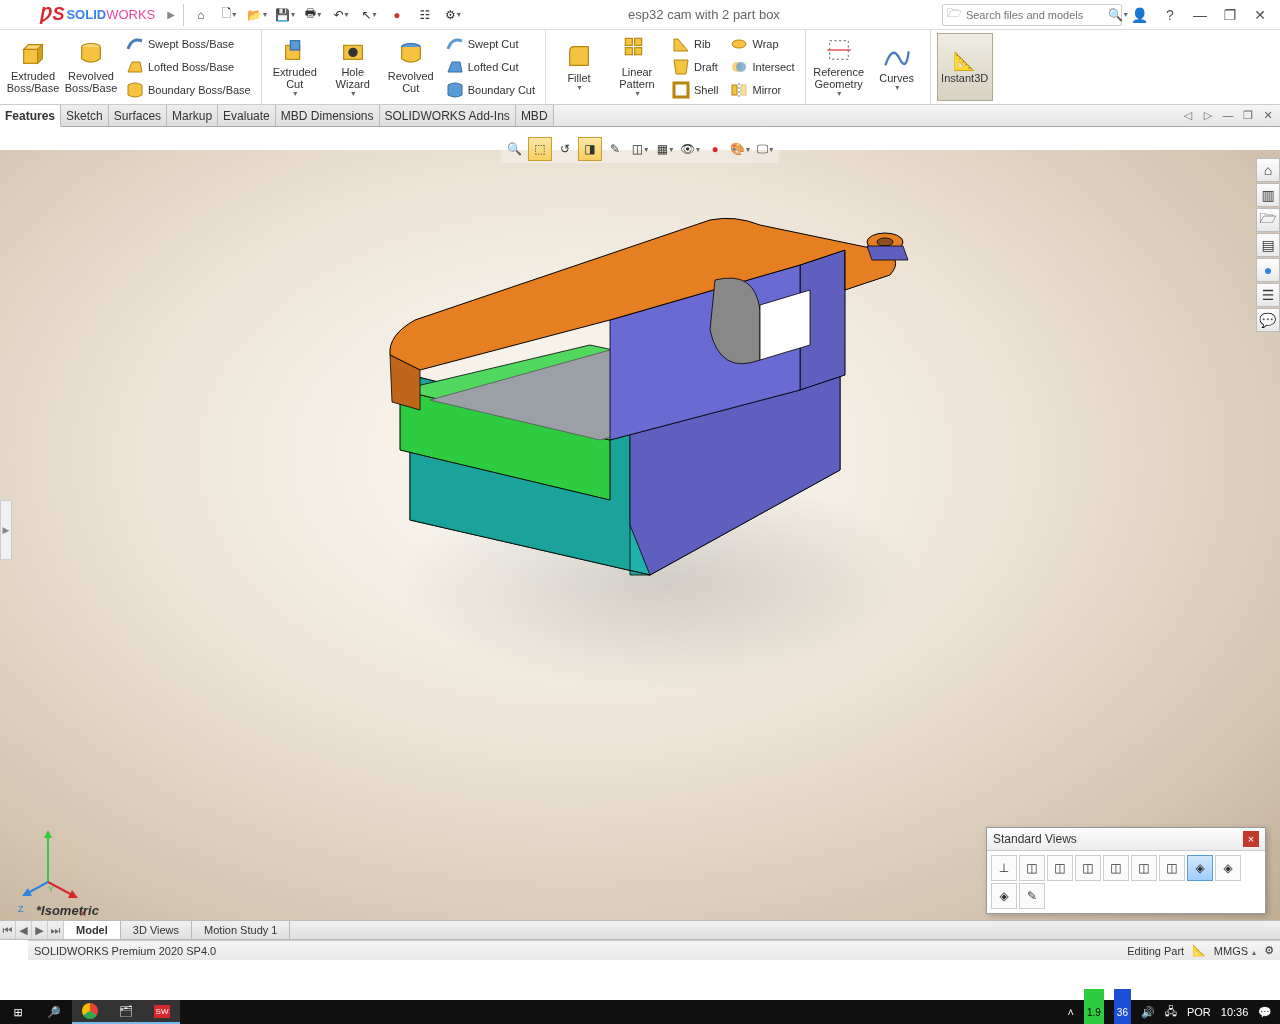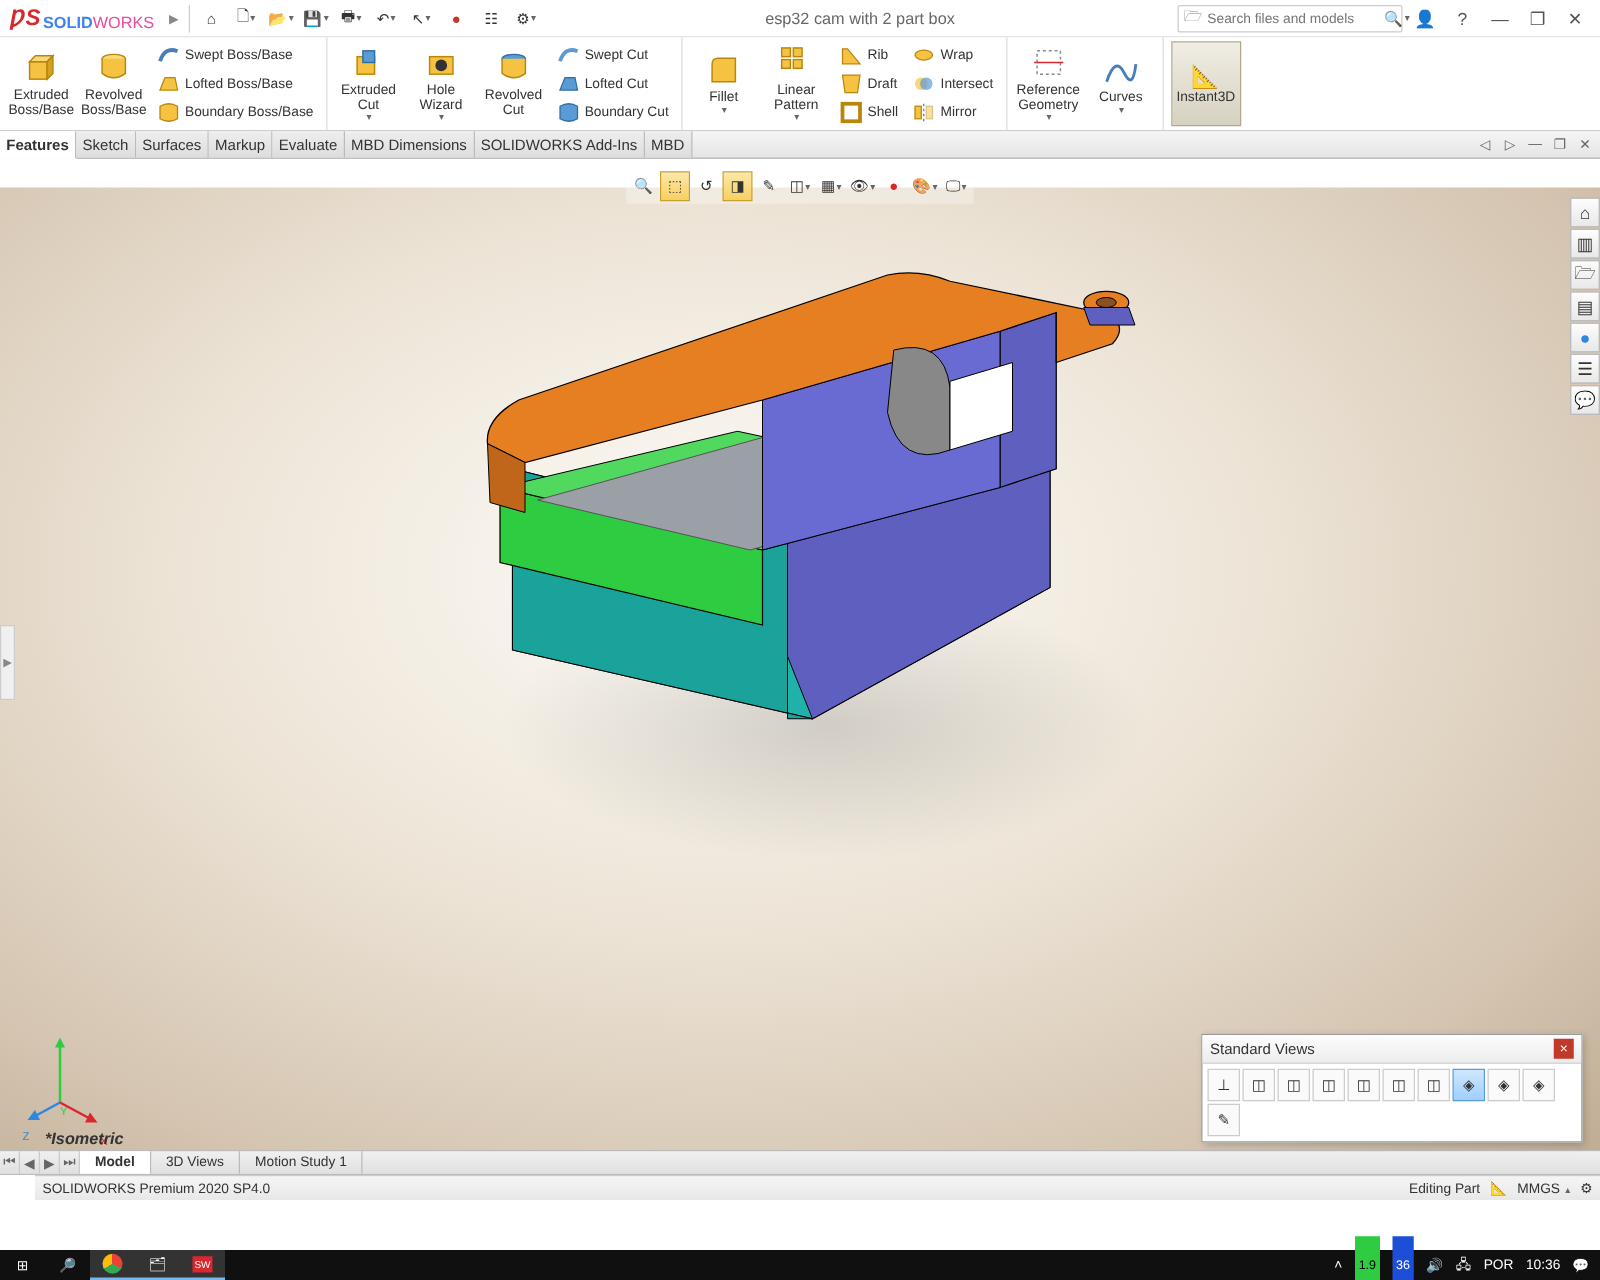--- a/index.html
+++ b/index.html
@@ -1,20 +1,20 @@
 <!DOCTYPE html>
 <html><head>
 <meta charset="utf-8">
 <style>
 * { box-sizing: border-box; margin: 0; padding: 0; font-family: "Segoe UI", Arial, sans-serif; }
 body { width: 1280px; height: 1024px; overflow: hidden; background: #fff; font-size: 12px; color: #333; position: relative; }
 
 
 .titlebar { height: 30px; background: #fff; display: flex; align-items: center; border-bottom: 1px solid #ddd; }
-.logo { display: flex; align-items: flex-end; padding: 0 8px; font-weight: bold; font-size: 13px; }
+.logo { display: flex; align-items: center; padding: 0 8px; font-weight: bold; font-size: 13px; margin-left: 32px; }
 .logo .ds { color: #d9272e; font-style: italic; font-size: 18px; font-weight: bold; margin-right: 2px; }
 .logo .solid { color: #3b82f6; font-weight: bold; }
 .logo .works { color: #ec4899; font-weight: normal; }
 .title-sep { width: 1px; height: 22px; background: #ccc; margin: 0 4px; }
 .qat { display: flex; align-items: center; gap: 2px; }
 .qat-btn { width: 26px; height: 26px; display: flex; align-items: center; justify-content: center; cursor: pointer; position: relative; }
 .qat-dd { font-size: 8px; color: #666; margin-left: 1px; }
 .doc-title { flex: 1; text-align: center; color: #666; font-size: 13px; }
 .search-box { display: flex; align-items: center; border: 1px solid #ccc; border-radius: 2px; height: 22px; width: 180px; padding: 0 4px; margin-right: 6px; }
 .search-box input { border: none; outline: none; flex: 1; font-size: 11px; color: #888; }
@@ -49,21 +49,21 @@
 
 
 .taskpane { position: absolute; right: 0; top: 158px; width: 24px; display: flex; flex-direction: column; gap: 1px; z-index: 6; }
 .tp-btn { width: 24px; height: 24px; background: linear-gradient(#fdfdfd, #e8e8e8); border: 1px solid #bbb; display: flex; align-items: center; justify-content: center; cursor: pointer; font-size: 14px; }
 
 
 .triad { position: absolute; left: 20px; bottom: 120px; width: 60px; height: 80px; z-index: 4; }
 .iso-label { position: absolute; left: 36px; bottom: 106px; font-weight: bold; font-size: 13px; font-style: italic; z-index: 4; }
 
 
-.stdviews { position: absolute; right: 14px; bottom: 110px; width: 305px; background: #fff; border: 1px solid #999; box-shadow: 2px 2px 6px rgba(0,0,0,0.2); z-index: 10; text-align: right; }
+.stdviews { position: absolute; right: 14px; bottom: 110px; width: 280px; background: #fff; border: 1px solid #999; box-shadow: 2px 2px 6px rgba(0,0,0,0.2); z-index: 10; text-align: right; }
 .stdviews-hdr { display: flex; justify-content: space-between; align-items: center; padding: 3px 6px; background: linear-gradient(#fdfdfd, #ececec); border-bottom: 1px solid #ccc; font-size: 12px; }
 .stdviews-hdr .close { width: 16px; height: 16px; background: #c0392b; color: #fff; display: flex; align-items: center; justify-content: center; font-size: 11px; cursor: pointer; }
 .stdviews-body { display: flex; gap: 2px; padding: 4px; flex-wrap: wrap; }
 .sv-btn { width: 26px; height: 26px; border: 1px solid #ccc; display: flex; align-items: center; justify-content: center; cursor: pointer; background: #fafafa; }
 .sv-btn.active { background: linear-gradient(#cfe8ff, #9fceff); border-color: #5a9bd5; }
 
 
 .doc-tabs { position: absolute; bottom: 84px; left: 0; right: 0; height: 20px; background: linear-gradient(#f0f0f0, #e0e0e0); display: flex; align-items: stretch; border-top: 1px solid #bbb; border-bottom: 1px solid #bbb; font-size: 11px; }
 .doc-tab-nav { display: flex; }
 .doc-tab-nav span { width: 16px; display: flex; align-items: center; justify-content: center; border-right: 1px solid #ccc; cursor: pointer; color: #666; }

